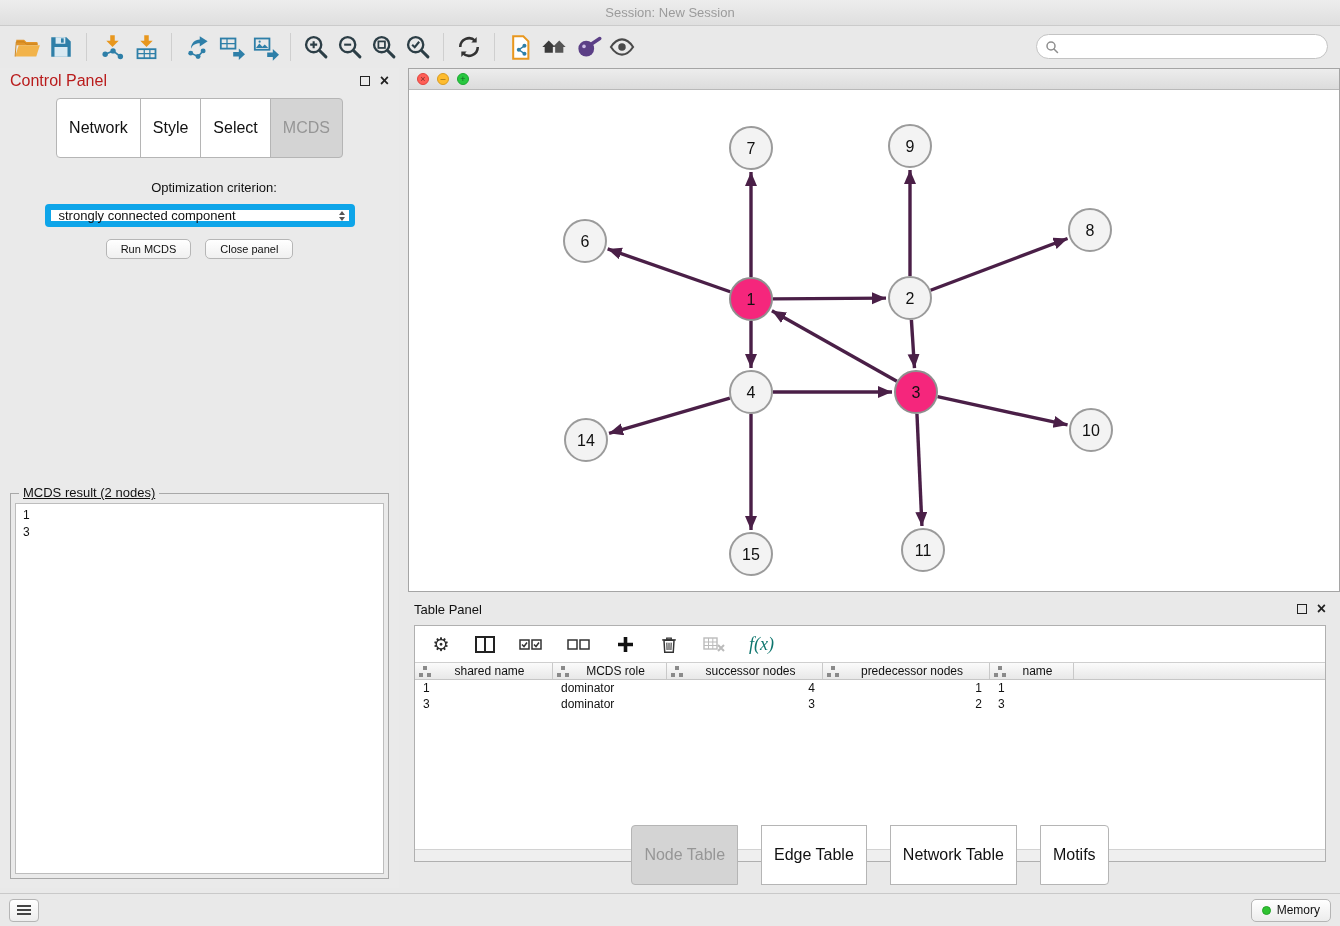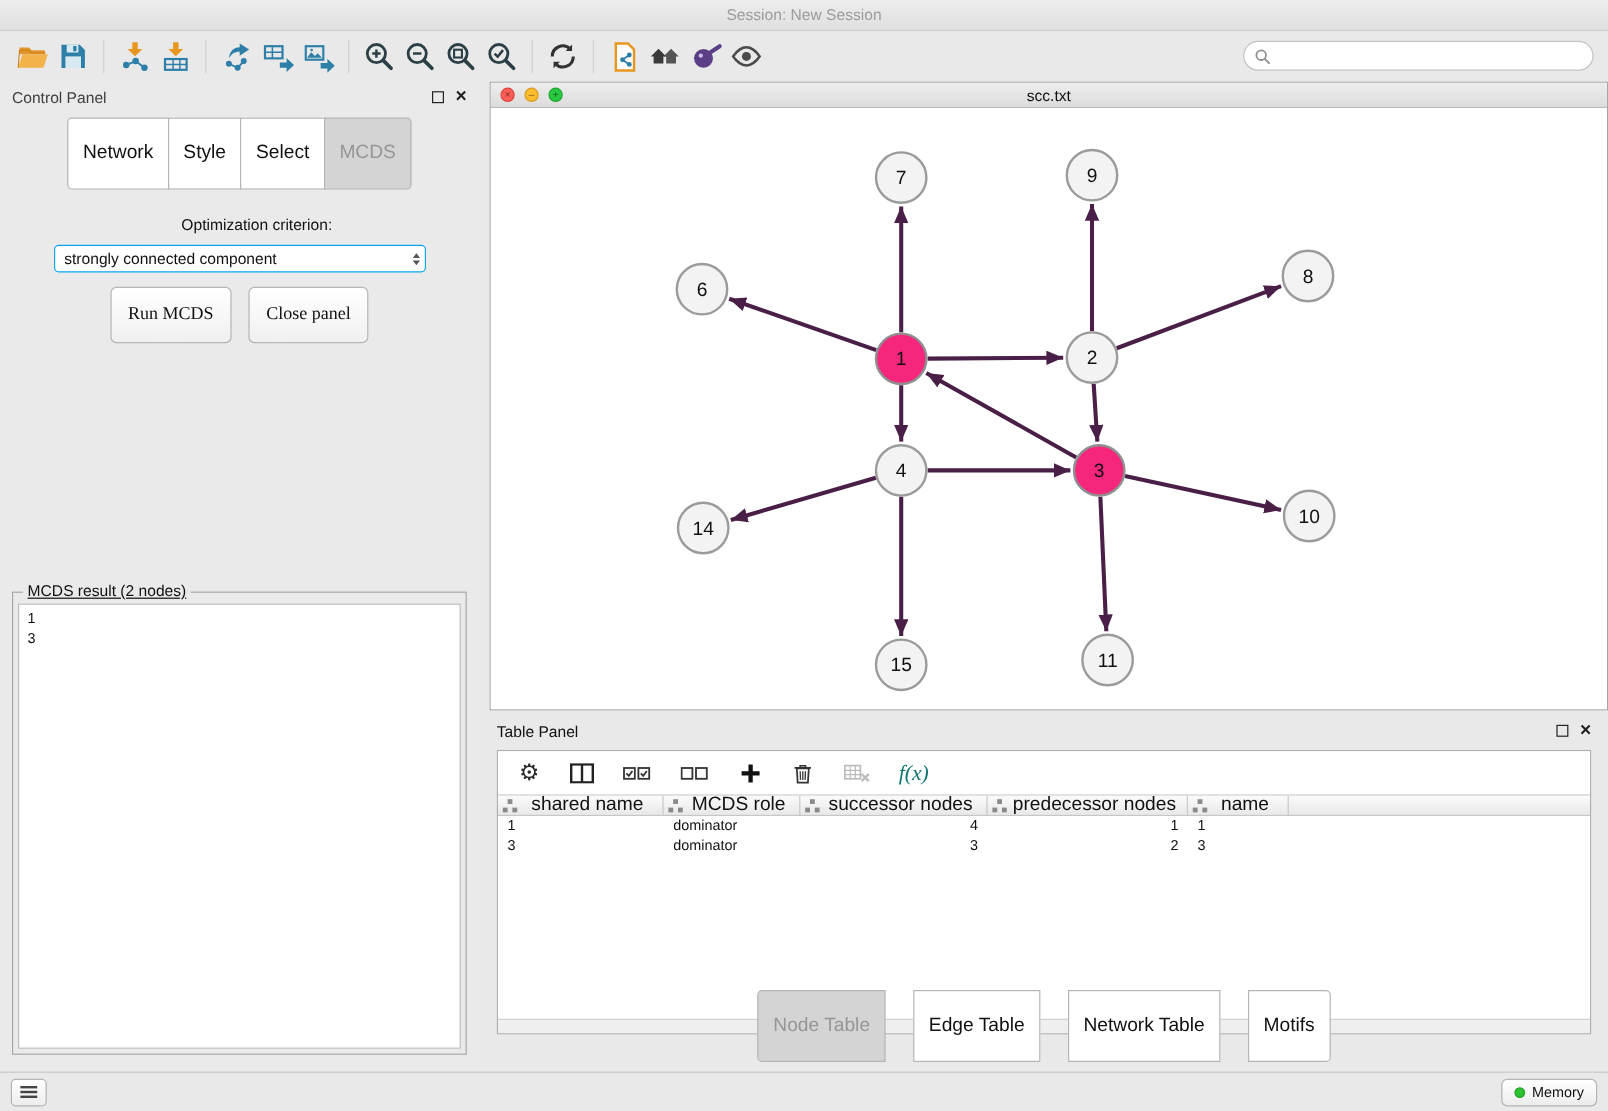--- a/index.html
+++ b/index.html
@@ -14,36 +14,36 @@
   
   .toolbar { position:absolute; left:0; top:26px; width:1340px; height:42px; background:#e9e9e9; display:flex; align-items:center; padding:0 10px; }
   .tb-btn { width:34px; height:32px; display:flex; align-items:center; justify-content:center; border-radius:4px; }
   .tb-sep { width:1px; height:28px; background:#cfcfcf; margin:0 8px; }
   .tb-search { position:absolute; right:12px; top:8px; width:292px; height:25px; background:#fff; border:1px solid #c3c3c3; border-radius:13px; display:flex; align-items:center; padding:0 8px; }
   .tb-search input { border:none; outline:none; flex:1; font-size:13px; font-family:inherit; background:transparent; margin-left:5px; }
 
   
   .control-panel { position:absolute; left:0; top:68px; width:399px; height:820px; background:#eaeaea; }
   .cp-header { height:26px; display:flex; align-items:center; padding:0 10px; }
-  .cp-header .t { font-size:13px; color:#404040; }
+  .cp-header .t { font-size:16px; color:#b91c1c; }
   .win-btns { margin-left:auto; display:flex; align-items:center; gap:10px; }
   .float-btn { width:10px; height:10px; border:1.5px solid #222; display:inline-block; }
   .close-btn { font-size:16px; font-weight:bold; color:#222; line-height:10px; }
   .cp-tabs { display:flex; justify-content:center; margin-top:4px; }
   .seg-tab { padding:20px 12px; font-size:16px; background:#fff; border:1px solid #b5b5b5; margin-left:-1px; color:#111; cursor:default; }
   .seg-tab:first-child { border-radius:4px 0 0 4px; margin-left:0; }
   .seg-tab:last-child { border-radius:0 4px 4px 0; }
   .seg-tab.active { background:#d4d4d4; color:#969696; }
   .cp-label { text-align:center; margin-top:22px; font-size:13px;margin-left:29px; }
-  .cp-select { width:310px; height:23px; margin:9px auto 0 auto; background:#fff; border:1px solid #0ea5e9; border-radius:4px; display:flex; align-items:center; padding:0 4px 0 8px; font-size:13px; }
+  .cp-select { width:310px; height:23px; margin:9px auto 0 auto; background:#fff; border:6px solid #0ea5e9; border-radius:4px; display:flex; align-items:center; padding:0 4px 0 8px; font-size:13px; }
   .dd-arrows { margin-left:auto; display:inline-flex; flex-direction:column; align-items:center; }
   .dd-arrows::before { content:""; border:3.5px solid transparent; border-bottom:4.5px solid #555; margin-bottom:2px; }
   .dd-arrows::after { content:""; border:3.5px solid transparent; border-top:4.5px solid #555; }
   .cp-buttons { display:flex; justify-content:center; gap:14px; margin-top:12px; }
-  .mac-btn { background:linear-gradient(#ffffff,#f0f0f0); border:1px solid #b6b6b6; border-radius:5px; padding:14px 14px; font-size:15px; font-family:Liberation Serif, serif; color:#111; }
+  .mac-btn { background:linear-gradient(#ffffff,#f0f0f0); border:1px solid #b6b6b6; border-radius:5px; padding:3px 14px; font-size:11px; font-family:Liberation Sans, sans-serif; color:#111; }
   .groupbox { position:absolute; left:10px; top:425px; width:379px; height:386px; border:1px solid #a8a8a8; }
   .gb-legend { position:absolute; top:-9px; left:8px; background:#eaeaea; padding:0 4px; font-size:13px;text-decoration:underline; }
   .result-list { position:absolute; left:4px; right:4px; top:9px; bottom:4px; background:#fff; border:1px solid #bdbdbd; font-size:12px; line-height:17px; padding:3px 7px; overflow:hidden; }
 
   
   .net-window { position:absolute; left:408px; top:68px; width:932px; height:524px; border:1px solid #a5a5a5; background:#fff; }
   .nw-titlebar { position:relative; height:21px; background:linear-gradient(#ededed,#dcdcdc); border-bottom:1px solid #b9b9b9; display:flex; align-items:center; padding:0 8px; }
   .nw-title { position:absolute; left:0; right:0; text-align:center; font-size:13px; color:#111; }
   .tl { width:12px; height:12px; border-radius:50%; margin-right:8px; display:flex; align-items:center; justify-content:center; font-size:9px; color:rgba(0,0,0,.5); line-height:1; z-index:2; }
   .tl.red { background:#ff5f57; border:1px solid #e0443e; }
@@ -53,21 +53,21 @@
 
   
   .table-panel { position:absolute; left:404px; top:597px; width:932px; height:291px; background:#e9e9e9; }
   .tp-header { height:24px; display:flex; align-items:center; padding:0 10px; }
   .tp-white { position:absolute; left:10px; right:10px; top:28px; height:237px; background:#fff; border:1px solid #b0b0b0; overflow:hidden; }
   .tp-toolbar { height:36px; display:flex; align-items:center; gap:24px; padding-left:16px; background:#fff; }
   .tp-tool { display:flex; align-items:center; justify-content:center; min-width:20px; height:24px; }
   .gear-glyph { font-family:"DejaVu Sans", sans-serif; font-size:19px; color:#2b2b2b; line-height:1; }
   .fx-glyph { font-family:"Liberation Serif", serif; font-style:italic; font-size:18px; color:#0f766e; }
   .grid-header { display:flex; border-top:1px solid #cfcfcf; border-bottom:1px solid #c6c6c6; background:linear-gradient(#fbfbfb,#e8e8e8); height:18px; }
-  .th { display:flex; align-items:center; border-right:1px solid #c9c9c9; font-size:16px; padding:0 4px; }
+  .th { display:flex; align-items:center; border-right:1px solid #c9c9c9; font-size:12px; padding:0 4px; }
   .th-label { flex:1; text-align:center; }
   .tree-ic { width:12px; height:11px; position:relative; display:inline-block; flex:0 0 12px; }
   .tree-ic::before { content:""; position:absolute; left:4px; top:0; width:4px; height:4px; background:#8a8a8a; }
   .tree-ic::after { content:""; position:absolute; left:0; bottom:0; width:4px; height:4px; background:#8a8a8a; box-shadow:8px 0 #8a8a8a; }
   .tr { display:flex; height:16px; background:#fff; }
   .td { font-size:12px; line-height:16px; padding:0 8px; overflow:hidden; white-space:nowrap; }
   .tp-scrolltrack { position:absolute; left:0; right:0; bottom:0; height:12px; background:#efefef; border-top:1px solid #d2d2d2; }
   .tp-tabs { position:absolute; left:0; right:0; bottom:3px; display:flex; justify-content:center;gap:24px; }
 
   
@@ -252,21 +252,20 @@
           <div>3</div>
         </div>
     </div>
   </div>
 
   <div class="v-splitter"></div>
   <div class="h-splitter"></div>
 
   <div class="net-window">
     <div class="nw-titlebar">
-      <span class="nw-title">scc.txt</span>
       <span class="tl red">×</span>
       <span class="tl yellow">–</span>
       <span class="tl green">+</span>
     </div>
     <div class="nw-content">
       <svg width="930" height="501" viewBox="0 0 930 501">
           <defs>
             <marker id="arrow" markerUnits="userSpaceOnUse" markerWidth="16" markerHeight="14" refX="14" refY="6" orient="auto">
               <path d="M0,0 L14,6 L0,12 Z" fill="#4a1f47"></path>
             </marker>

